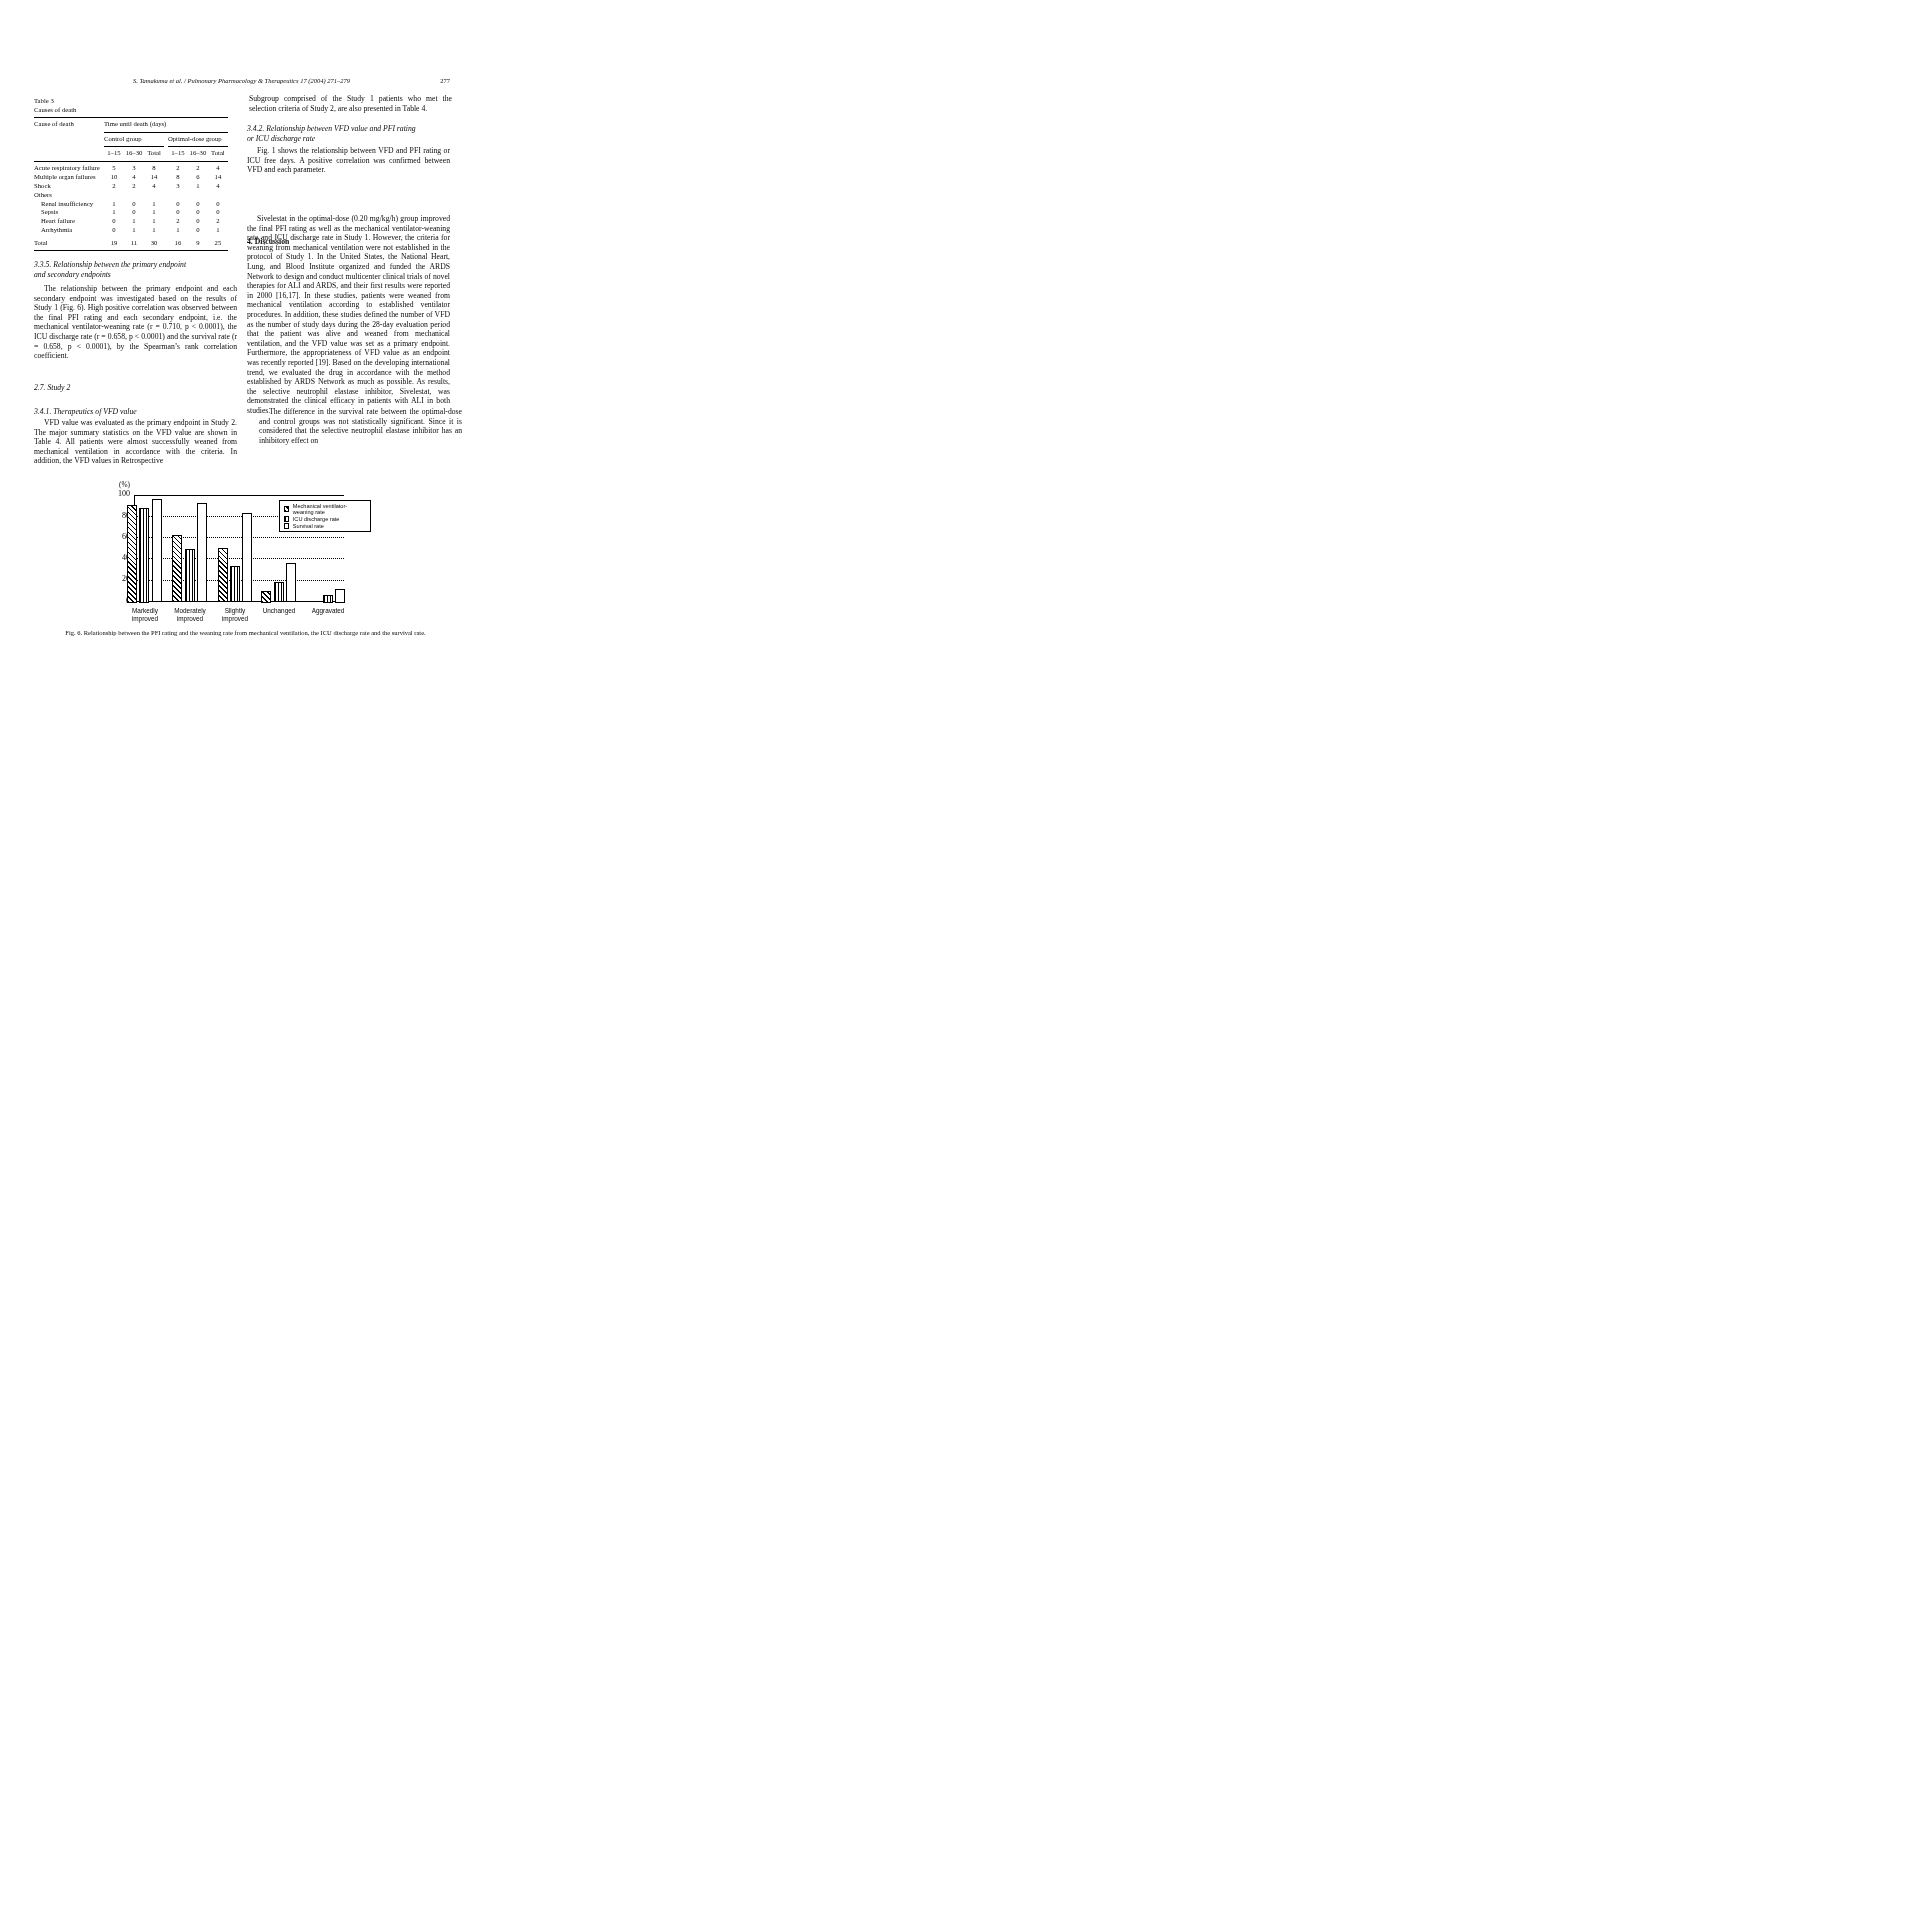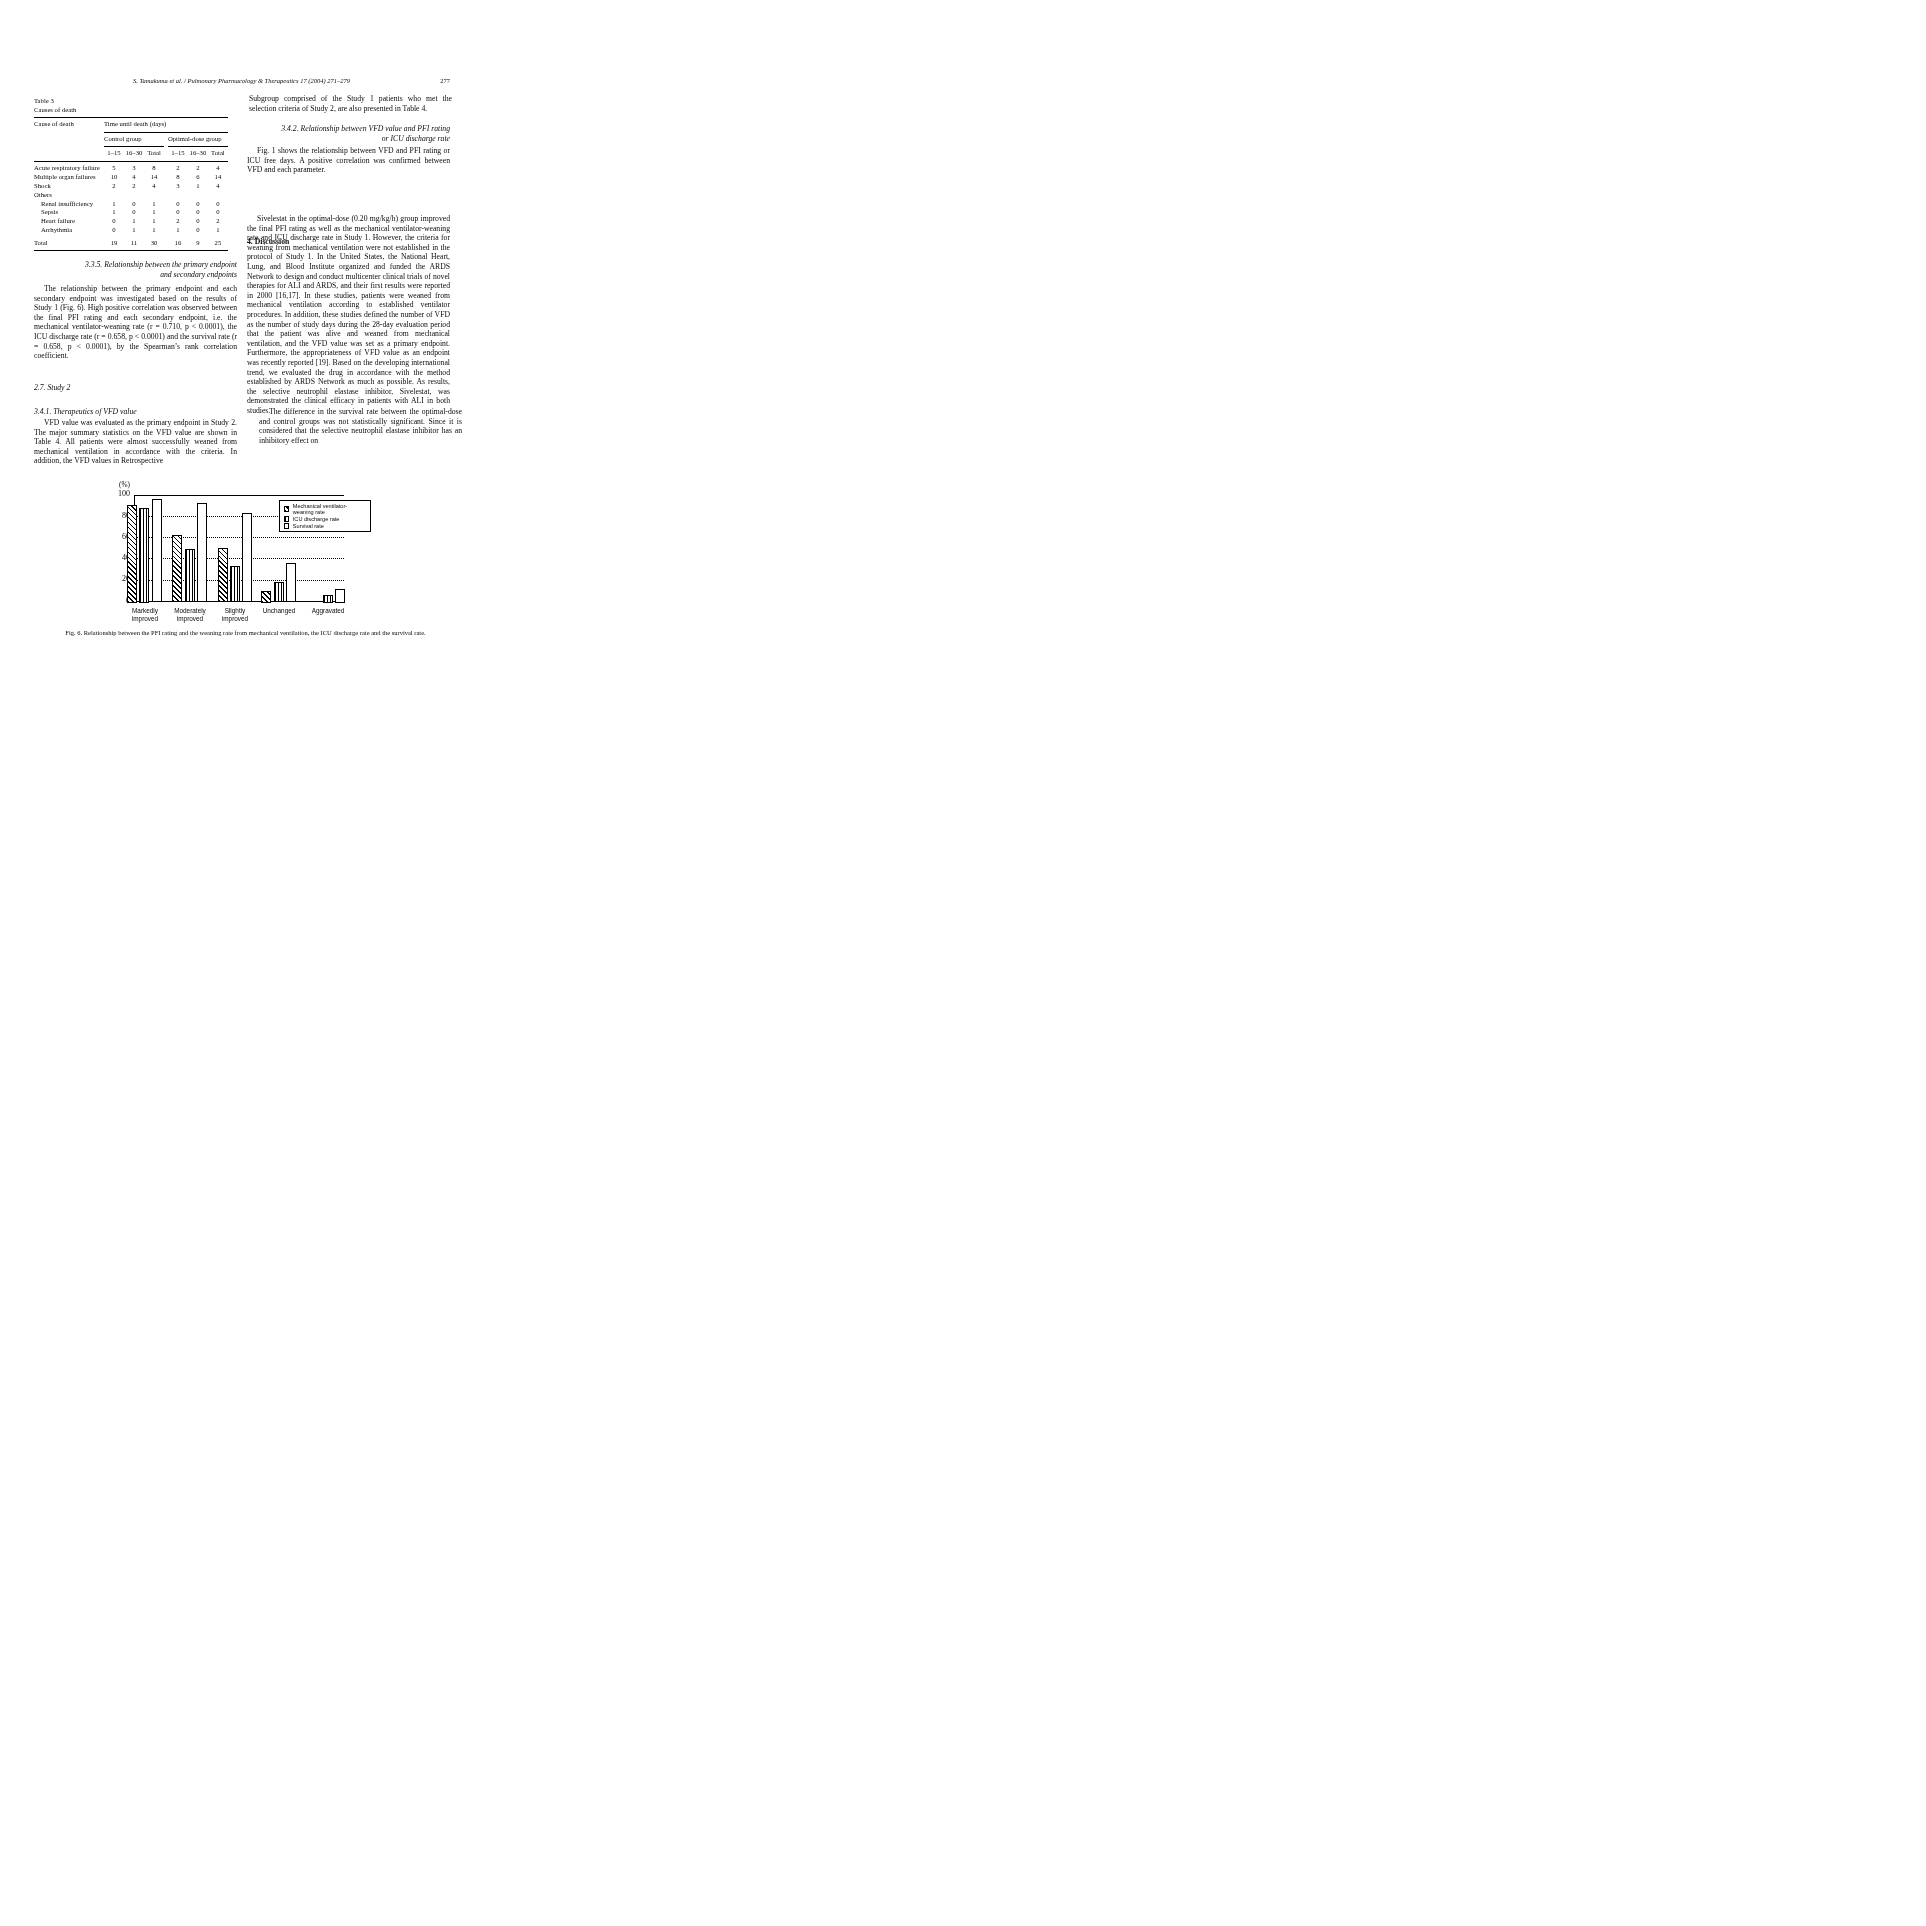--- a/index.html
+++ b/index.html
@@ -4,21 +4,21 @@
 <style>
   html,body{margin:0;padding:0;background:#fff;}
   .page{position:relative;width:491px;height:676px;background:#fff;color:#0a0a0a;
         font-family:"Liberation Serif","DejaVu Serif",serif;overflow:hidden;}
   .abs{position:absolute;}
   .serif{font-family:"Liberation Serif","DejaVu Serif",serif;}
   .sans{font-family:"Liberation Sans","DejaVu Sans",sans-serif;}
   .ital{font-style:italic;}
   .bold{font-weight:bold;}
   .just{text-align:justify;text-justify:inter-word;}
-  .prelines{white-space:pre-line;text-align:right;}
+  .prelines{white-space:pre-line;}
   .body-text{font-size:7.7px;line-height:9.6px;}
   .indent{text-indent:10px;}
   
   .running-title{left:34px;top:77px;width:415px;text-align:center;font-size:6.5px;}
   .page-num{left:401px;top:77px;width:49px;text-align:right;font-size:6.5px;}
   
   .table-wrap{left:34px;top:97px;width:194px;font-size:6.7px;line-height:8.9px;}
   .tgrid{display:grid;grid-template-columns:70px 20px 20px 20px 3.9px 20px 20px 20px;}
   .tnum{text-align:center;}
   .tspacer{}

